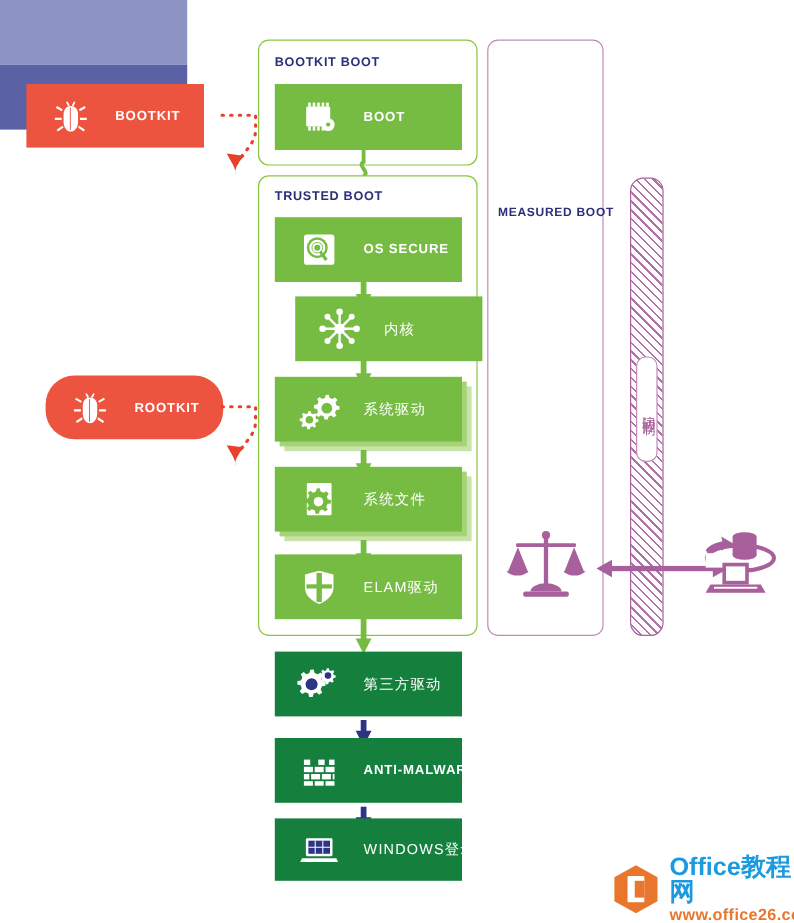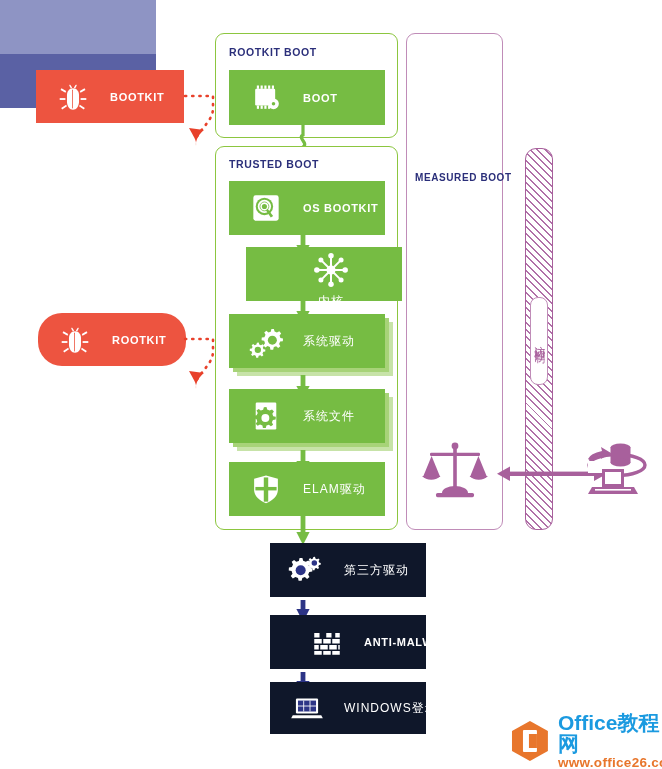--- a/index.html
+++ b/index.html
@@ -33,21 +33,21 @@
 
   
   .card{
     position:absolute;
     box-sizing:border-box;
     display:flex;
     align-items:center;
     color:#ffffff;
   }
   .card.green{background:#76bc43;}
-  .card.blue{background:#0f172a;margin-left:41px;}
+  .card.blue{background:#15803d;}
   .card.red{background:#ed5440;}
   .card .ico{
     width:46px;height:46px;
     margin-left:14px;
     flex:0 0 46px;
     display:flex;align-items:center;justify-content:center;
   }
   .card .lbl{
     margin-left:14px;
     font-size:11px;
@@ -96,21 +96,21 @@
   .wm-l1{font-size:21px;font-weight:bold;color:#1b9ae0;letter-spacing:0px;}
   .wm-l1 .cn{color:#1b9ae0;}
   .wm-l2{font-size:13.5px;font-weight:bold;color:#e8762c;letter-spacing:.3px;margin-top:2px;}
 </style>
 </head>
 <body>
 
 <div class="stage">
 
   <div class="frame frame-green" style="left:215px;top:33px;width:183px;height:105px;"></div>
-  <div class="frame-title" style="left:229px;top:46px;">ROOTKIT BOOT</div>
+  <div class="frame-title" style="left:229px;top:46px;">BOOTKIT BOOT</div>
 
   <div class="card green" style="left:229px;top:70px;width:156px;height:55px;">
     <div class="ico">
       <svg viewBox="0 0 48 48" width="40" height="40" aria-hidden="true">
         <g fill="#ffffff">
           <rect x="11" y="13" width="24" height="20" rx="1.5"></rect>
           <rect x="13" y="9" width="2.6" height="4"></rect>
             <rect x="17.5" y="9" width="2.6" height="4"></rect>
           <rect x="22" y="9" width="2.6" height="4"></rect>
             <rect x="26.5" y="9" width="2.6" height="4"></rect>
@@ -139,28 +139,28 @@
     <div class="ico">
       <svg viewBox="0 0 48 48" width="38" height="38" aria-hidden="true">
         <rect x="8" y="8" width="32" height="32" rx="3" fill="#ffffff"></rect>
         <circle cx="22" cy="22" r="11" fill="#76bc43"></circle>
         <circle cx="22" cy="22" r="8.4" fill="#ffffff"></circle>
         <circle cx="22" cy="22" r="3.2" fill="#76bc43"></circle>
         <path d="M26 25 L33 34 L30 36 L24 27 Z" fill="#76bc43"></path>
         <circle cx="22" cy="22" r="5.6" fill="none" stroke="#76bc43" stroke-width="1"></circle>
       </svg>
     </div>
-    <div class="lbl">OS BOOTKIT</div>
+    <div class="lbl">OS SECURE</div>
   </div>
   <svg class="abs" style="left:295px;top:234px;" width="16" height="26">
     <rect x="5.6" y="0" width="4.8" height="13" fill="#76bc43"></rect>
     <polygon points="1.4,11 14.6,11 8,24" fill="#76bc43"></polygon>
   </svg>
 
-  <div class="card green" style="left:246px;top:247px;width:156px;height:54px;flex-direction:column;">
+  <div class="card green" style="left:246px;top:247px;width:156px;height:54px;">
     <div class="ico">
       <svg viewBox="0 0 48 48" width="40" height="40" aria-hidden="true">
         <g stroke="#ffffff" stroke-width="2.4">
           <line x1="24" y1="24" x2="24" y2="8"></line>
             <line x1="24" y1="24" x2="24" y2="40"></line>
           <line x1="24" y1="24" x2="8" y2="24"></line>
             <line x1="24" y1="24" x2="40" y2="24"></line>
           <line x1="24" y1="24" x2="12.7" y2="12.7"></line>
             <line x1="24" y1="24" x2="35.3" y2="35.3"></line>
           <line x1="24" y1="24" x2="35.3" y2="12.7"></line>
@@ -260,21 +260,21 @@
         <circle cx="32.8" cy="15.6" r="3.3" fill="#2c3486"></circle>
       </svg>
     </div>
     <div class="lbl cjk">第三方驱动</div>
   </div>
   <svg class="abs" style="left:295px;top:600px;" width="16" height="24">
     <rect x="5.6" y="0" width="4.8" height="11" fill="#2c3486"></rect>
     <polygon points="1.4,9 14.6,9 8,22" fill="#2c3486"></polygon>
   </svg>
 
-  <div class="card blue" style="left:229px;top:615px;width:156px;height:54px;padding-left:20px;">
+  <div class="card blue" style="left:229px;top:615px;width:156px;height:54px;">
     <div class="ico">
       <svg viewBox="0 0 48 48" width="36" height="36" aria-hidden="true">
         <g fill="#ffffff">
           <rect x="7" y="12" width="7" height="6"></rect>
             <rect x="23" y="12" width="7" height="6"></rect>
           <rect x="35" y="12" width="6" height="6"></rect>
           <rect x="7" y="20" width="10" height="6"></rect>
             <rect x="19" y="20" width="10" height="6"></rect>
           <rect x="31" y="20" width="10" height="6"></rect>
           <rect x="7" y="28" width="6" height="6"></rect>
@@ -303,21 +303,21 @@
           <line x1="19.8" y1="14.6" x2="19.8" y2="28.4"></line>
           <line x1="27.8" y1="14.6" x2="27.8" y2="28.4"></line>
           <line x1="12.6" y1="21.5" x2="35.4" y2="21.5"></line>
         </g>
         <path d="M6 33 H42 L44 37 H4 Z" fill="#ffffff"></path>
       </svg>
     </div>
     <div class="lbl cjk">WINDOWS登录</div>
   </div>
 
-  <div class="card red" style="left:36px;top:70px;width:148px;height:53px;">
+  <div class="card red" style="left:22px;top:70px;width:148px;height:53px;">
     <div class="ico">
       <svg viewBox="0 0 48 48" width="38" height="38" aria-hidden="true">
         <g fill="#ffffff">
           <path d="M24 13c4.4 0 7.6 3.6 7.6 8.6v8c0 6.1-3.4 10.4-7.6 10.4s-7.6-4.3-7.6-10.4v-8C16.4 16.6 19.6 13 24 13z"></path>
           <path d="M19.6 8.5c.7-.4 1.5.4 2.4 2.2l.9 1.8-1.6.9-1-1.9c-.9-1.8-1.4-2.6-.7-3z"></path>
           <path d="M28.4 8.5c-.7-.4-1.5.4-2.4 2.2l-.9 1.8 1.6.9 1-1.9c.9-1.8 1.4-2.6.7-3z"></path>
           <path d="M15.4 16.5l-6-3.4-1.1 2 6.2 3.5z"></path>
           <path d="M32.6 16.5l6-3.4 1.1 2-6.2 3.5z"></path>
           <path d="M14.4 25.4H7.2v2.3h7.2z"></path>
           <path d="M33.6 25.4h7.2v2.3h-7.2z"></path>

